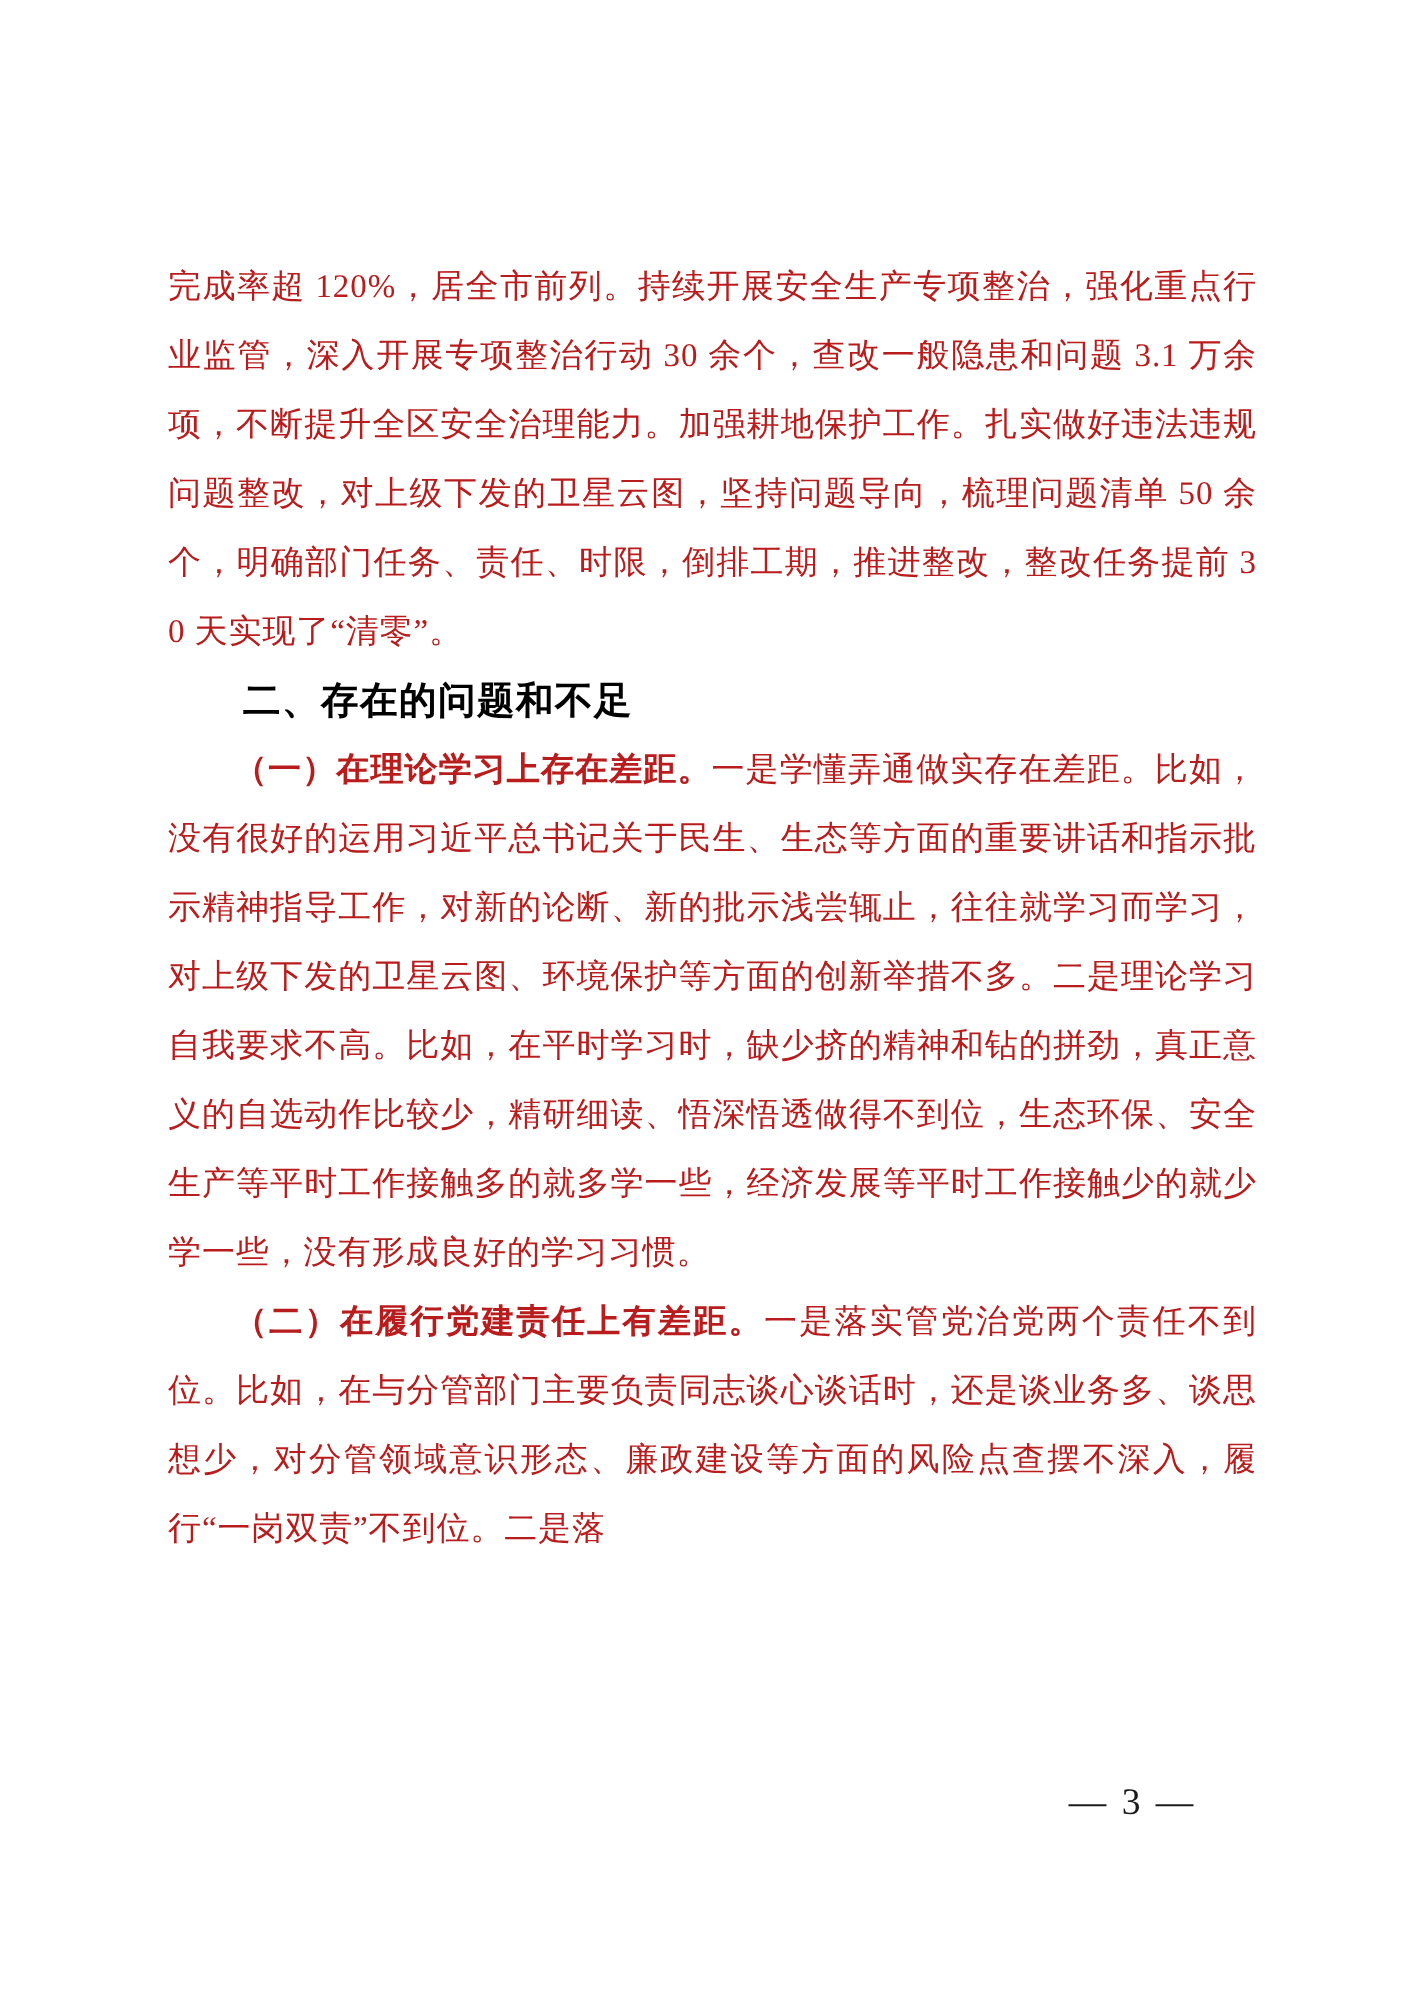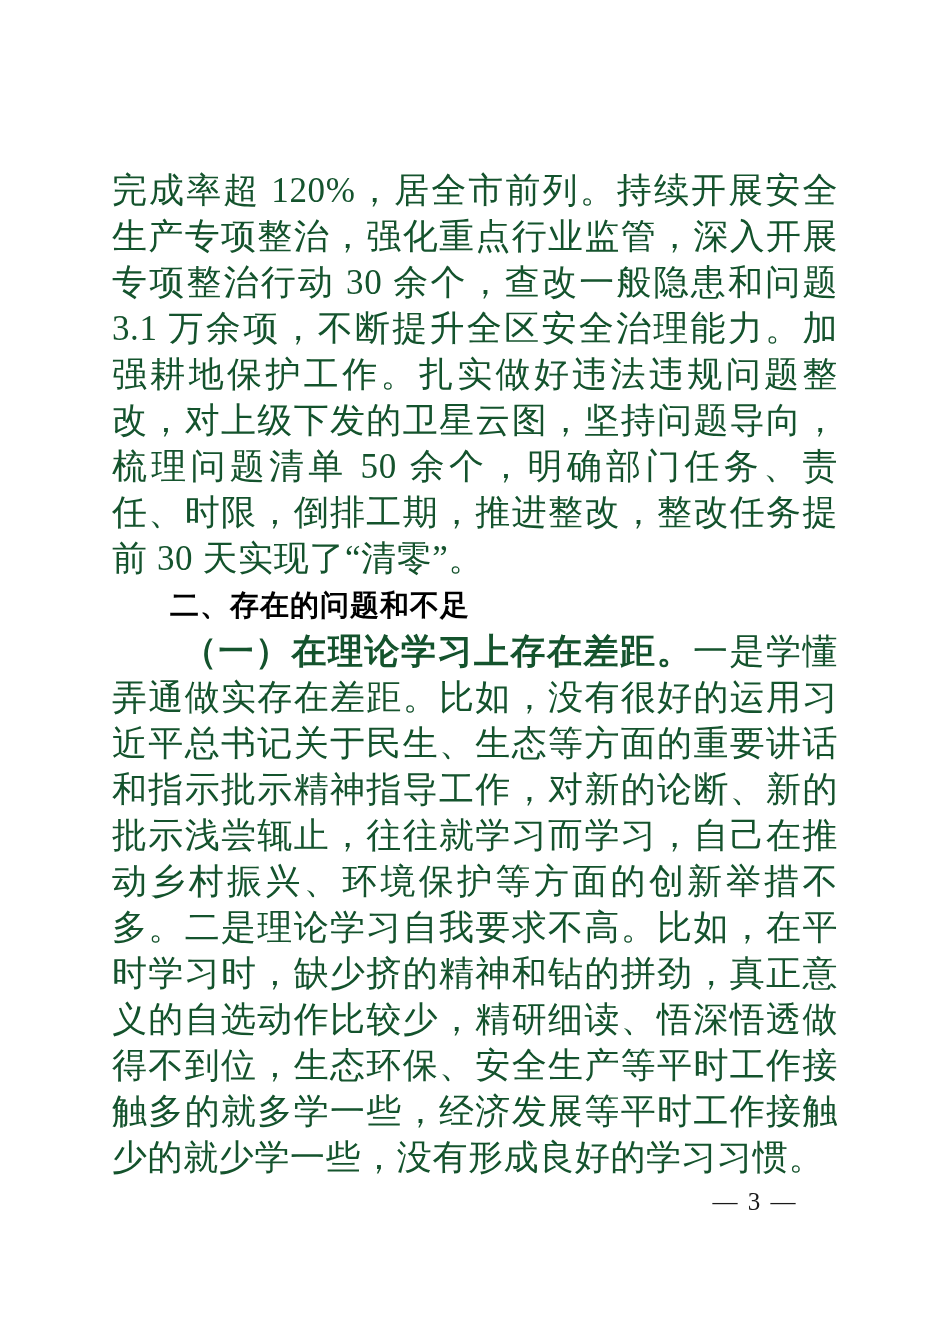--- a/index.html
+++ b/index.html
@@ -18,38 +18,38 @@
   .content {
     position: absolute;
     left: 112px;
     top: 168px;
     width: 726px;
   }
 
   
   .para {
     font-family: "Liberation Serif", "DejaVu Serif", serif;
-    font-size: 35px;
+    font-size: 22px;
     line-height: 46px;
-    color: #14532d;
+    color: #b91c1c;
     text-align: justify;
     text-justify: inter-character;
     text-align-last: left;
     margin: 0;
     letter-spacing: 0.6px;
     word-break: break-all;
   }
   .para.indent {
     text-indent: 2em;
   }
 
   
   .heading1 {
     font-family: "Liberation Sans", "DejaVu Sans", sans-serif;
-    font-size: 29px;
+    font-size: 25px;
     line-height: 46px;
     font-weight: bold;
     color: #000000;
     margin: 0;
     text-indent: 2em;
     letter-spacing: 1px;
   }
 
   
   .lead {
@@ -79,22 +79,23 @@
 <body>
 
 <div class="page">
 
   <div class="content">
 
     <p class="para">完成率超 120%，居全市前列。持续开展安全生产专项整治，强化重点行业监管，深入开展专项整治行动 30 余个，查改一般隐患和问题 3.1 万余项，不断提升全区安全治理能力。加强耕地保护工作。扎实做好违法违规问题整改，对上级下发的卫星云图，坚持问题导向，梳理问题清单 50 余个，明确部门任务、责任、时限，倒排工期，推进整改，整改任务提前 30 天实现了“清零”。</p>
 
     <p class="heading1">二、存在的问题和不足</p>
 
-    <p class="para indent"><span class="lead">（一）在理论学习上存在差距。</span><span>一是学懂弄通做实存在差距。比如，没有很好的运用习近平总书记关于民生、生态等方面的重要讲话和指示批示精神指导工作，对新的论断、新的批示浅尝辄止，往往就学习而学习，自己在推动乡村振兴、环境保护等方面的创新举措不多。二是理论学习自我要求不高。比如，在平时学习时，缺少挤的精神和钻的拼劲，真正意义的自选动作比较少，精研细读、悟深悟透做得不到位，生态环保、安全生产等平时工作接触多的就多学一些，经济发展等平时工作接触少的就少学一些，没有形成良好的学习习惯。</span></p>
+    <p class="para indent"><span class="lead">（一）在理论学习上存在差距。</span><span>一是学懂弄通做实存在差距。比如，没有很好的运用习近平总书记关于民生、生态等方面的重要讲话和指示批示精神指导工作，对新的论断、新的批示浅尝辄止，往往就学习而学习，对上级下发的卫星云图、环境保护等方面的创新举措不多。二是理论学习自我要求不高。比如，在平时学习时，缺少挤的精神和钻的拼劲，真正意义的自选动作比较少，精研细读、悟深悟透做得不到位，生态环保、安全生产等平时工作接触多的就多学一些，经济发展等平时工作接触少的就少学一些，没有形成良好的学习习惯。</span></p>
 
+    <p class="para indent"><span class="lead">（二）在履行党建责任上有差距。</span><span>一是落实管党治党两个责任不到位。比如，在与分管部门主要负责同志谈心谈话时，还是谈业务多、谈思想少，对分管领域意识形态、廉政建设等方面的风险点查摆不深入，履行“一岗双责”不到位。二是落</span></p>
 
   </div>
 
   <div class="footer">
     <span class="pageno">— 3 —</span>
   </div>
 
 </div>
 
 </body></html>

